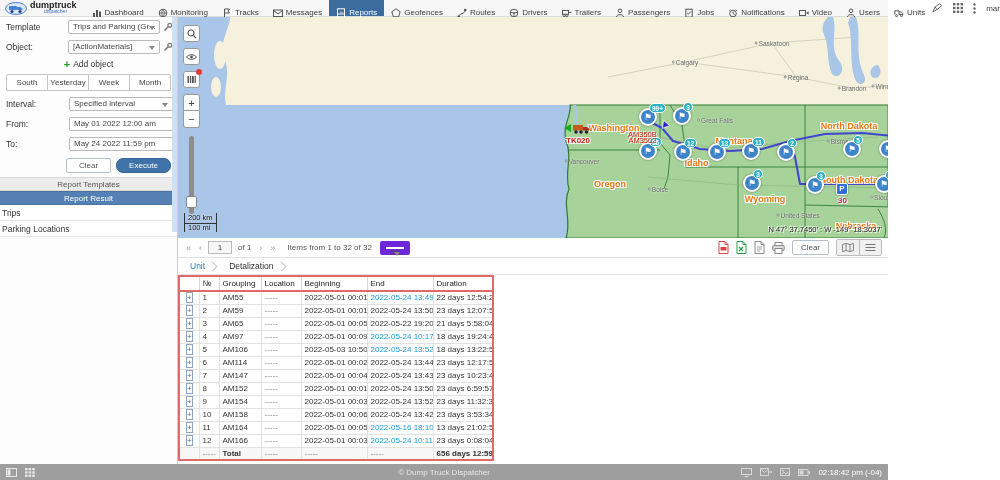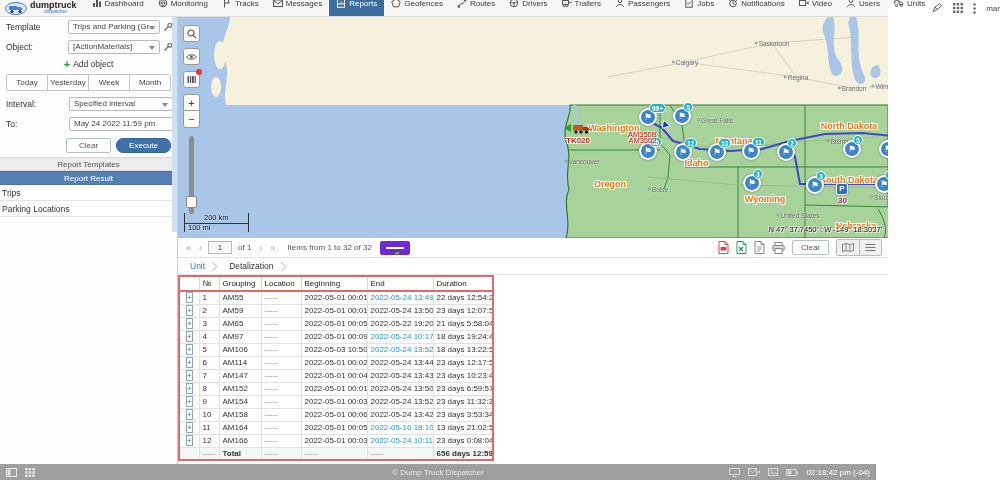--- a/index.html
+++ b/index.html
@@ -6,21 +6,21 @@
   html,body{width:1000px;height:480px;overflow:hidden;}
   #app{position:relative;width:888px;height:480px;background:#fff;font-size:9px;color:#333;}
 
   
   #nav{position:absolute;top:0;left:0;right:0;height:17px;background:#f6f6f6;border-bottom:1px solid #dcdcdc;display:flex;align-items:center;}
   #logo{display:flex;align-items:center;gap:3px;padding:0 8px 0 5px;}
   #brandwrap{line-height:7px;}
   #brand{font-weight:bold;font-size:9px;color:#222;}
   #brandsub{font-size:5px;color:#3f73c0;display:block;margin-left:14px;margin-top:-1px;}
   #navitems{display:flex;align-items:center;height:100%;}
-  .nav-item{display:flex;align-items:flex-end;gap:3px;padding:8px 7px;height:100%;font-size:8px;color:#3a3a3a;cursor:pointer;white-space:nowrap;}
+  .nav-item{display:flex;align-items:flex-start;gap:3px;padding:8px 7px;height:100%;font-size:8px;color:#3a3a3a;cursor:pointer;white-space:nowrap;}
   .nav-item svg{flex:0 0 auto;}
   .nav-item.active{background:#3c6c9d;color:#fff;}
   .nav-item.active svg *{stroke:#fff;}
   #navright{margin-left:auto;display:flex;align-items:center;gap:10px;padding-right:10px;}
   #navuser{font-size:8px;color:#444;}
   .navicon{cursor:pointer;display:flex;}
 
   
   #body{position:absolute;top:17px;left:0;right:0;bottom:16px;display:flex;}
   #sidebar{position:relative;width:178px;background:#fdfdfd;border-right:1px solid #ccc;flex:0 0 178px;}
@@ -67,21 +67,21 @@
   #mapcontrols{position:absolute;left:5px;top:8px;z-index:6;width:18px;}
   .mbtn{width:17px;height:17px;background:#fff;border:1px solid #9a9a9a;border-radius:3px;margin-bottom:6px;display:flex;align-items:center;justify-content:center;cursor:pointer;position:relative;}
   .mbtn.zjoin{margin-bottom:0;border-radius:3px 3px 0 0;}
   .mbtn.zjoin2{border-radius:0 0 3px 3px;border-top:none;font-size:11px;}
   .reddot{position:absolute;right:-3px;top:-3px;width:6px;height:6px;background:#e53935;border-radius:50%;}
   .zglyph{font-size:11px;color:#444;line-height:10px;}
   #slider{position:relative;width:17px;height:78px;margin-top:8px;}
   #slidertrack{position:absolute;left:6px;top:0;width:5px;height:78px;background:#8d8d8d;border-radius:3px;}
   #sliderhandle{position:absolute;left:3px;top:60px;width:11px;height:12px;background:#fff;border:1px solid #888;border-radius:2px;cursor:pointer;}
   #scalebox{position:absolute;left:6px;bottom:6px;z-index:5;font-size:7.5px;color:#111;text-shadow:0 0 2px #fff;}
-  #scalekm{border:1px solid #333;border-top:none;padding:0 19px 1px;}
+  #scalekm{border:1px solid #333;border-top:none;padding:0 3px 1px;}
   #scalemi{border:1px solid #333;border-bottom:none;border-top:none;padding:0 3px;margin-top:-1px;}
   #coords{position:absolute;right:6px;bottom:4px;z-index:5;font-size:7.5px;color:#222;text-shadow:1px 1px 0 #fff,-1px -1px 0 #fff;}
 
   
   #toolbar{height:20px;flex:0 0 20px;border-bottom:1px solid #e2e2e2;display:flex;align-items:center;padding:0 6px;background:#fff;gap:4px;}
   .pgarrow{color:#999;font-size:9px;cursor:pointer;padding:0 2px;}
   #pageinp{width:24px;height:13px;border:1px solid #bbb;background:#f7f7f7;text-align:center;font-size:8px;line-height:12px;color:#444;}
   #pgof{font-size:8px;color:#555;margin:0 2px;}
   #itemstext{font-size:8px;color:#555;margin-left:6px;}
   #pagesize{position:relative;width:30px;height:14px;border:6px solid #6d28d9;border-radius:2px;font-size:8px;line-height:12px;padding-left:5px;color:#444;margin-left:4px;cursor:pointer;}
@@ -105,21 +105,21 @@
   th{font-size:8px;color:#222;font-weight:normal;text-align:left;padding:2px 3px;border:1px solid #d8d8d8;background:#fff;height:14px;}
   thead tr{border-bottom:2px solid #e06a6a;}
   td{font-size:8px;color:#333;padding:1px 3px;border:1px solid #e2e2e2;height:13px;white-space:nowrap;overflow:hidden;}
   td.dim{color:#888;}
   td.link{color:#1b9ad2;}
   .expbox{width:8px;height:8px;border:1px solid #86a7c8;color:#3a6ea8;font-size:8px;line-height:6px;text-align:center;cursor:pointer;margin:0 auto;background:#fff;}
   tr.total td{background:#f7f7f7;font-weight:bold;}
   tr.total td.dim{font-weight:normal;}
 
   
-  #status{position:absolute;left:0;right:12px;bottom:0;height:16px;background:#9e9e9e;display:flex;align-items:center;padding:0 6px;color:#efefef;gap:20px;}
+  #status{position:absolute;left:0;right:0;bottom:0;height:16px;background:#9e9e9e;display:flex;align-items:center;padding:0 6px;color:#efefef;gap:20px;}
   #statusleft{display:flex;gap:8px;}
   #copyright{position:absolute;left:50%;transform:translateX(-50%);font-size:8px;color:#e8e8e8;}
   #statusright{margin-left:auto;display:flex;align-items:center;gap:8px;}
   #clock{font-size:8px;color:#fff;}
 </style>
 </head>
 <body>
 
 <div id="app">
 
@@ -304,28 +304,32 @@
               <path d="M1.5,8.5 L5.2,4.8" stroke="#7a7a7a" stroke-width="1.6"></path>
               <circle cx="6.8" cy="3.2" r="1.9" fill="none" stroke="#7a7a7a" stroke-width="1.3"></circle>
             </svg>
         </span>
       </div>
       <div id="addobj">
         <b>+</b>
         <span>Add object</span>
       </div>
       <div id="quickbtns">
-          <span class="qbtn">Today</span>
+          <span class="qbtn">South</span>
           <span class="qbtn">Yesterday</span>
           <span class="qbtn">Week</span>
           <span class="qbtn">Month</span>
         </div>
       <div class="srow">
         <span class="slabel">Interval:</span>
         <span class="sel" style="width:104px">Specified interval</span>
+      </div>
+      <div class="srow">
+        <span class="slabel">From:</span>
+        <span class="inp" style="width:104px">May 01 2022 12:00 am</span>
       </div>
       <div class="srow">
         <span class="slabel">To:</span>
         <span class="inp" style="width:104px">May 24 2022 11:59 pm</span>
       </div>
       <div id="execrow">
         <button class="btn">Clear</button>
         <button class="btn primary">Execute</button>
       </div>
       <div class="sectionbar">Report Templates</div>

